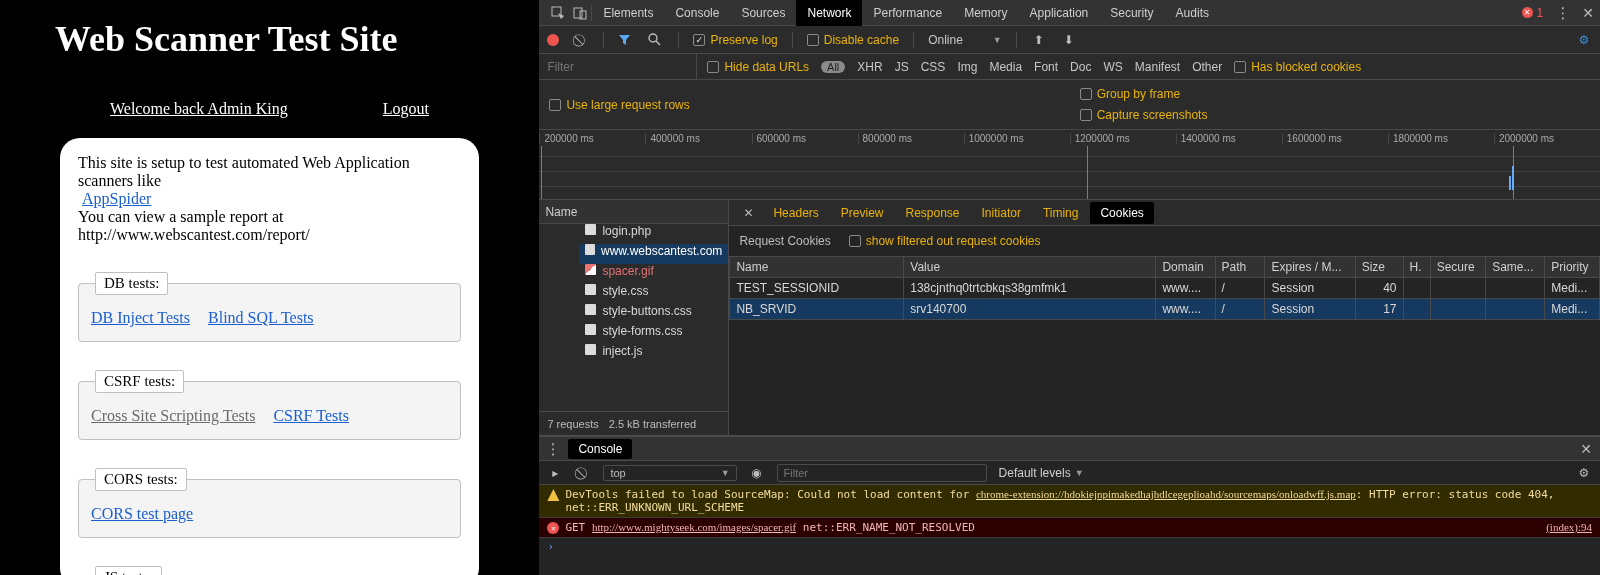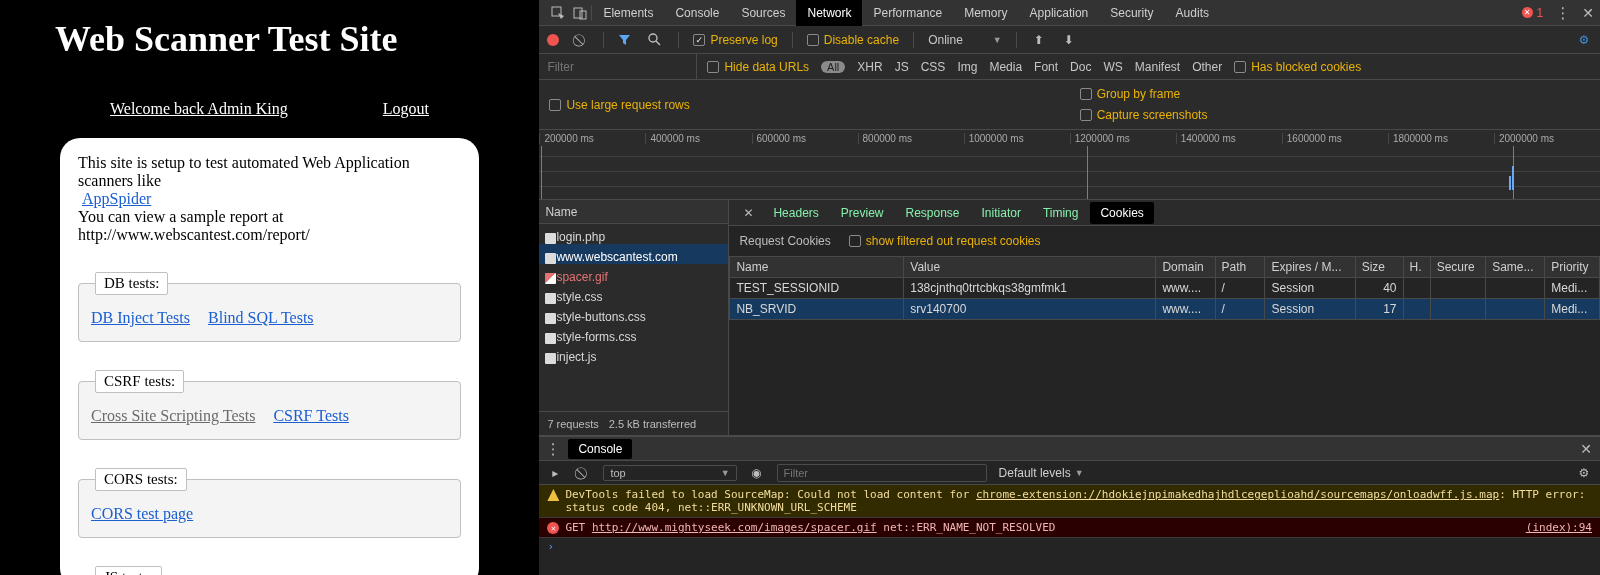--- a/index.html
+++ b/index.html
@@ -66,31 +66,31 @@
   .timeline .hline { position: absolute; left: 0; right: 0; height: 1px; background: #414141; }
   .vline { position: absolute; top: 0; bottom: 0; width: 1px; }
   .vline.redish { background: #c06060; }
   .bar { position: absolute; width: 2px; background: #6aa9f4; }
 
   
   .net-body { display: flex; flex: 1; min-height: 0; }
   .req-list { width: 190px; background: #2b2b2b; border-right: 1px solid #494949; display: flex; flex-direction: column; }
   .req-list .head { height: 24px; line-height: 24px; padding-left: 6px; border-bottom: 1px solid #494949; background: #323232; color: #cfcfcf; }
   .req-list .items { flex: 1; overflow: hidden; }
-  .req-item { display: flex; align-items: flex-end; height: 20px; padding: 0 6px; color: #d8d8d8; cursor: pointer; }
+  .req-item { display: flex; align-items: flex-start; height: 20px; padding: 0 6px; gap: 6px; color: #d8d8d8; cursor: pointer; margin-left: 40px; }
   .req-item .fi { width: 11px; height: 11px; background: #dcdcdc; border-radius: 1px; }
   .req-item.err { color: #e57373; }
   .req-item.err .fi { background: linear-gradient(135deg,#e57373 0,#e57373 50%,#fff 50%); }
   .req-item.sel { background: #163a5f; color: #fff; }
   .req-foot { height: 24px; border-top: 1px solid #494949; display: flex; align-items: center; padding: 0 8px; gap: 10px; color: #bcbcbc; font-size: 11px; }
 
   .req-detail { flex: 1; background: #242424; display: flex; flex-direction: column; }
   .detail-tabs { display: flex; align-items: center; height: 26px; border-bottom: 1px solid #494949; background: #2b2b2b; padding-left: 6px; gap: 2px; }
   .detail-tabs .x { color: #bcbcbc; padding: 0 8px; cursor: pointer; }
-  .detail-tabs .dtab { padding: 0 10px; height: 22px; line-height: 22px; cursor: pointer; color: #86efac; }
+  .detail-tabs .dtab { padding: 0 10px; height: 22px; line-height: 22px; cursor: pointer; color: #eab308; }
   .detail-tabs .dtab.active { background: #000; color: #fff; border-radius: 2px; }
 
   .cookie-head { display: flex; align-items: center; height: 30px; padding: 0 10px; gap: 18px; color: #bfbfbf; }
   .cookie-head .title { font-weight: 500; color: #bdbdbd; }
 
   .cookie-table { width: 100%; border-collapse: collapse; font-size: 12px; }
   .cookie-table th, .cookie-table td { border: 1px solid #494949; padding: 3px 6px; text-align: left; color: #d8d8d8; white-space: nowrap; overflow: hidden; text-overflow: ellipsis; }
   .cookie-table th { background: #323232; font-weight: 400; color: #cfcfcf; }
   .cookie-table tr.sel td { background: #163a5f; }
   .cookie-table col.c-name { width: 160px; }
@@ -117,21 +117,21 @@
   .console-tool .levels { color: #cfcfcf; display: flex; align-items: center; gap: 4px; }
   .console-tool .gear-r { position: absolute; right: 8px; }
 
   .console-body { flex: 1; font-family: Menlo, Consolas, monospace; font-size: 11px; overflow: hidden; }
   .msg { display: flex; align-items: flex-start; padding: 3px 8px; gap: 6px; border-bottom: 1px solid #3a3a3a; position: relative; }
   .msg.warn { background: #332b00; color: #f2dd9e; }
   .msg.err  { background: #2b0000; color: #f2b4b4; }
   .msg .ic { width: 12px; height: 12px; border-radius: 50%; font-size: 8px; display: flex; align-items: center; justify-content: center; margin-top: 1px; flex-shrink: 0; }
   .msg.warn .ic { background: #f0c040; color: #332b00; clip-path: polygon(50% 0,100% 100%,0 100%); border-radius: 0; }
   .msg.err  .ic { background: #ef5450; color: #fff; }
-  .msg a { color: inherit; text-decoration: underline; }
+  .msg a { color: inherit; text-decoration: underline; font-family: Liberation Serif, serif; }
   .msg .src { position: absolute; right: 8px; text-decoration: underline; }
   .prompt { padding: 2px 8px; color: #5aa7f5; }
 
   svg { display: block; }
 </style>
 </head>
 <body>
 
 <div class="page">
   <div class="page-title">Web Scanner Test Site</div>

